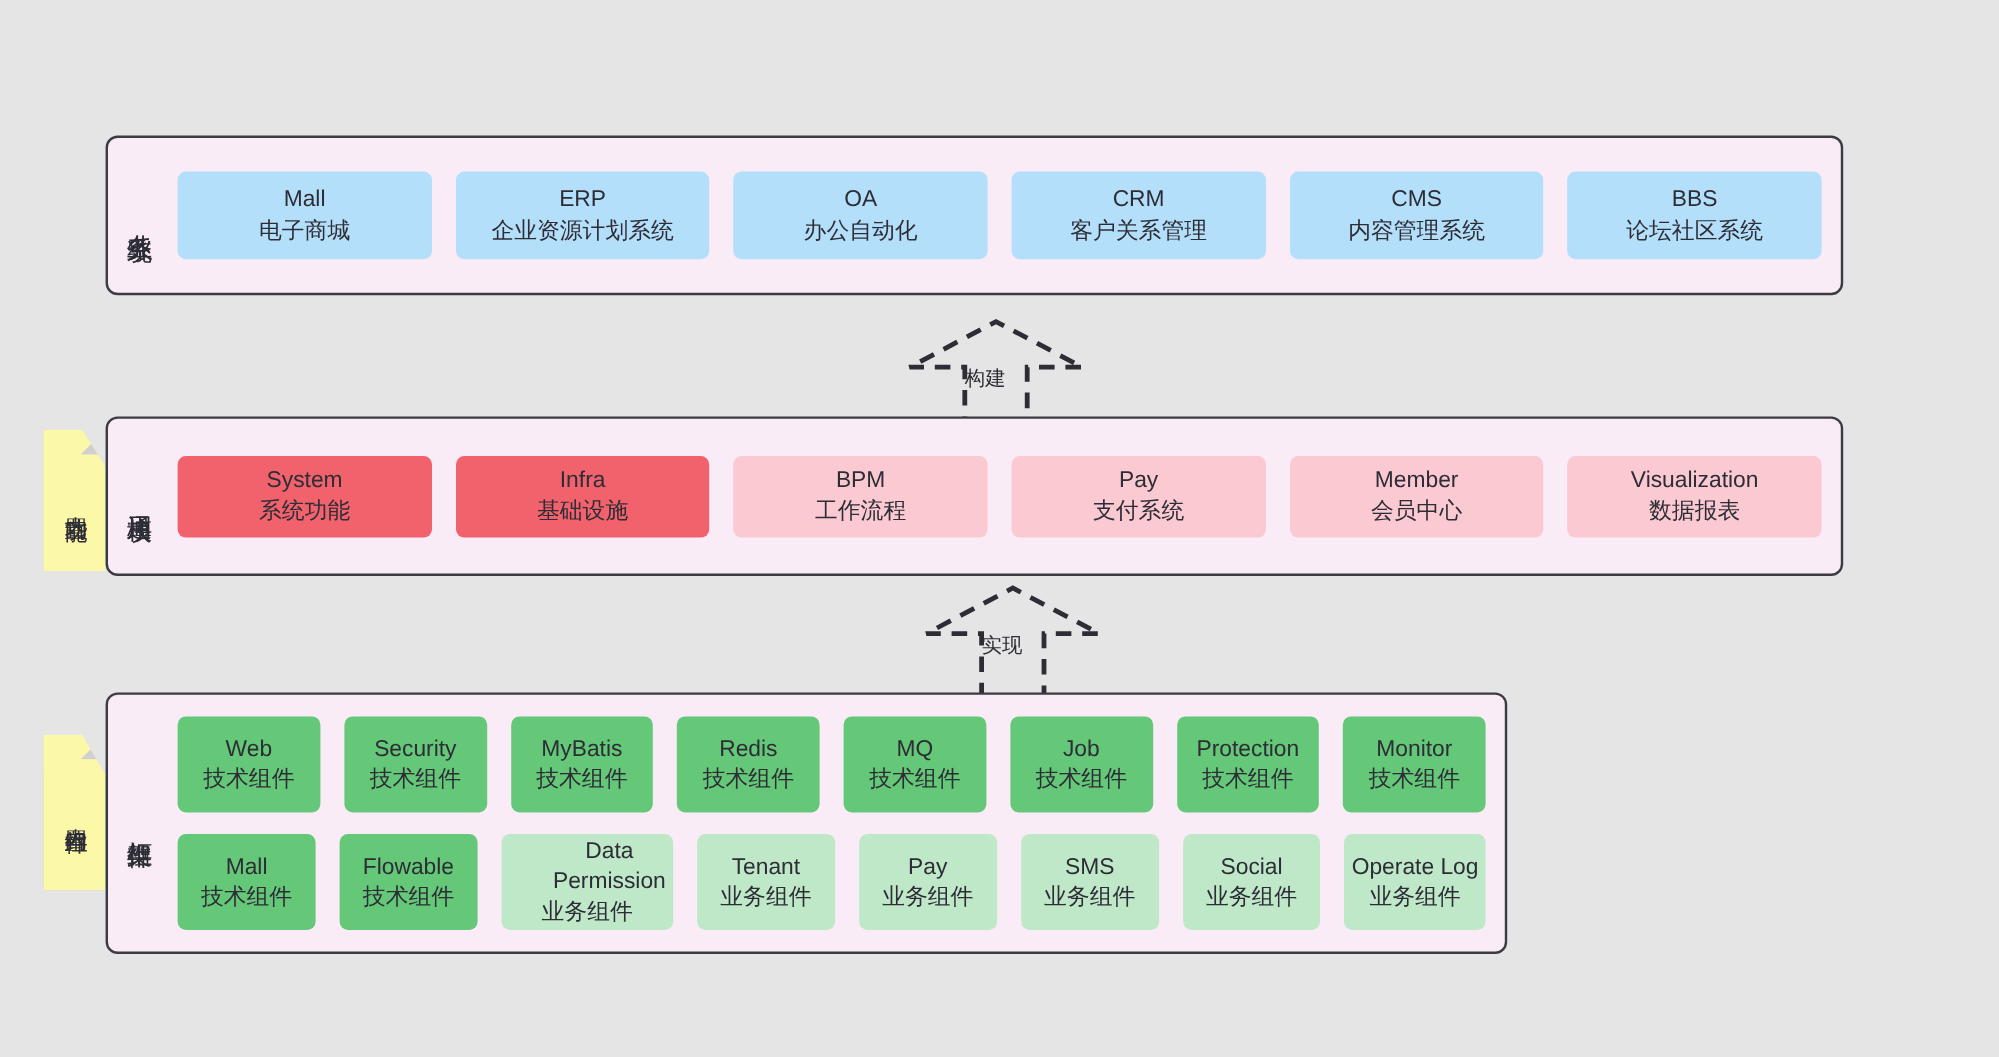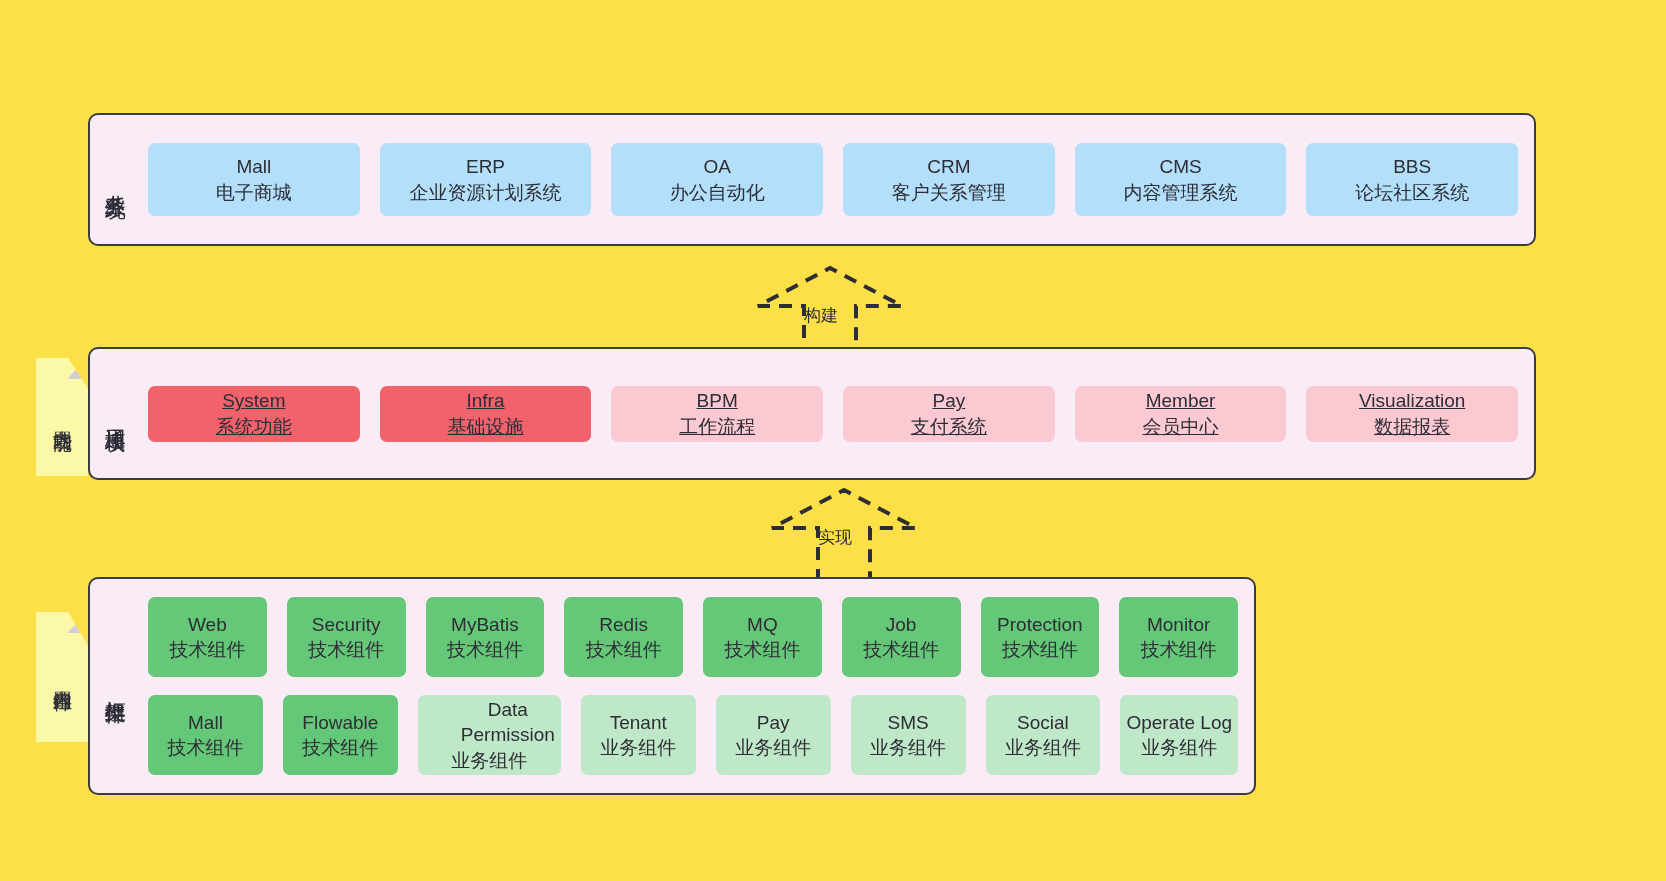--- a/index.html
+++ b/index.html
@@ -13,21 +13,21 @@
     height: 881px;
     font-family: "Liberation Sans", "DejaVu Sans", sans-serif;
     color: #2d2d36;
     overflow: hidden;
     position: relative;
   }
   #stage {
     position: relative;
     width: 1666px;
     height: 881px;
-    background: #fde047;
+    background: #e5e5e5;
   }
 
   
   .layer {
     position: absolute;
     box-sizing: border-box;
     background: #f9ecf6;
     border: 2px solid #3b3b44;
     border-radius: 10px;
     display: flex;
@@ -84,21 +84,21 @@
   .c-red    { background: #f2626d; }
   .c-pink   { background: #fbc9d2; }
   .c-green  { background: #64c878; }
   .c-lgreen { background: #bfe8c8; }
 
   
   #layer-business { left: 88px;  top: 113px; width: 1448px; height: 133px; }
   #layer-business .card { height: 73px; }
 
   #layer-common   { left: 88px;  top: 347px; width: 1448px; height: 133px; }
-  #layer-common .card { height: 56px; text-decoration: underline; }
+  #layer-common .card { height: 68px; }
 
   #layer-framework{ left: 88px;  top: 577px; width: 1168px; height: 218px; }
   #layer-framework .card { height: 80px; }
 
   
   .sticky {
     position: absolute;
     background: #fbf8a8;
     width: 52px;
     box-sizing: border-box;

